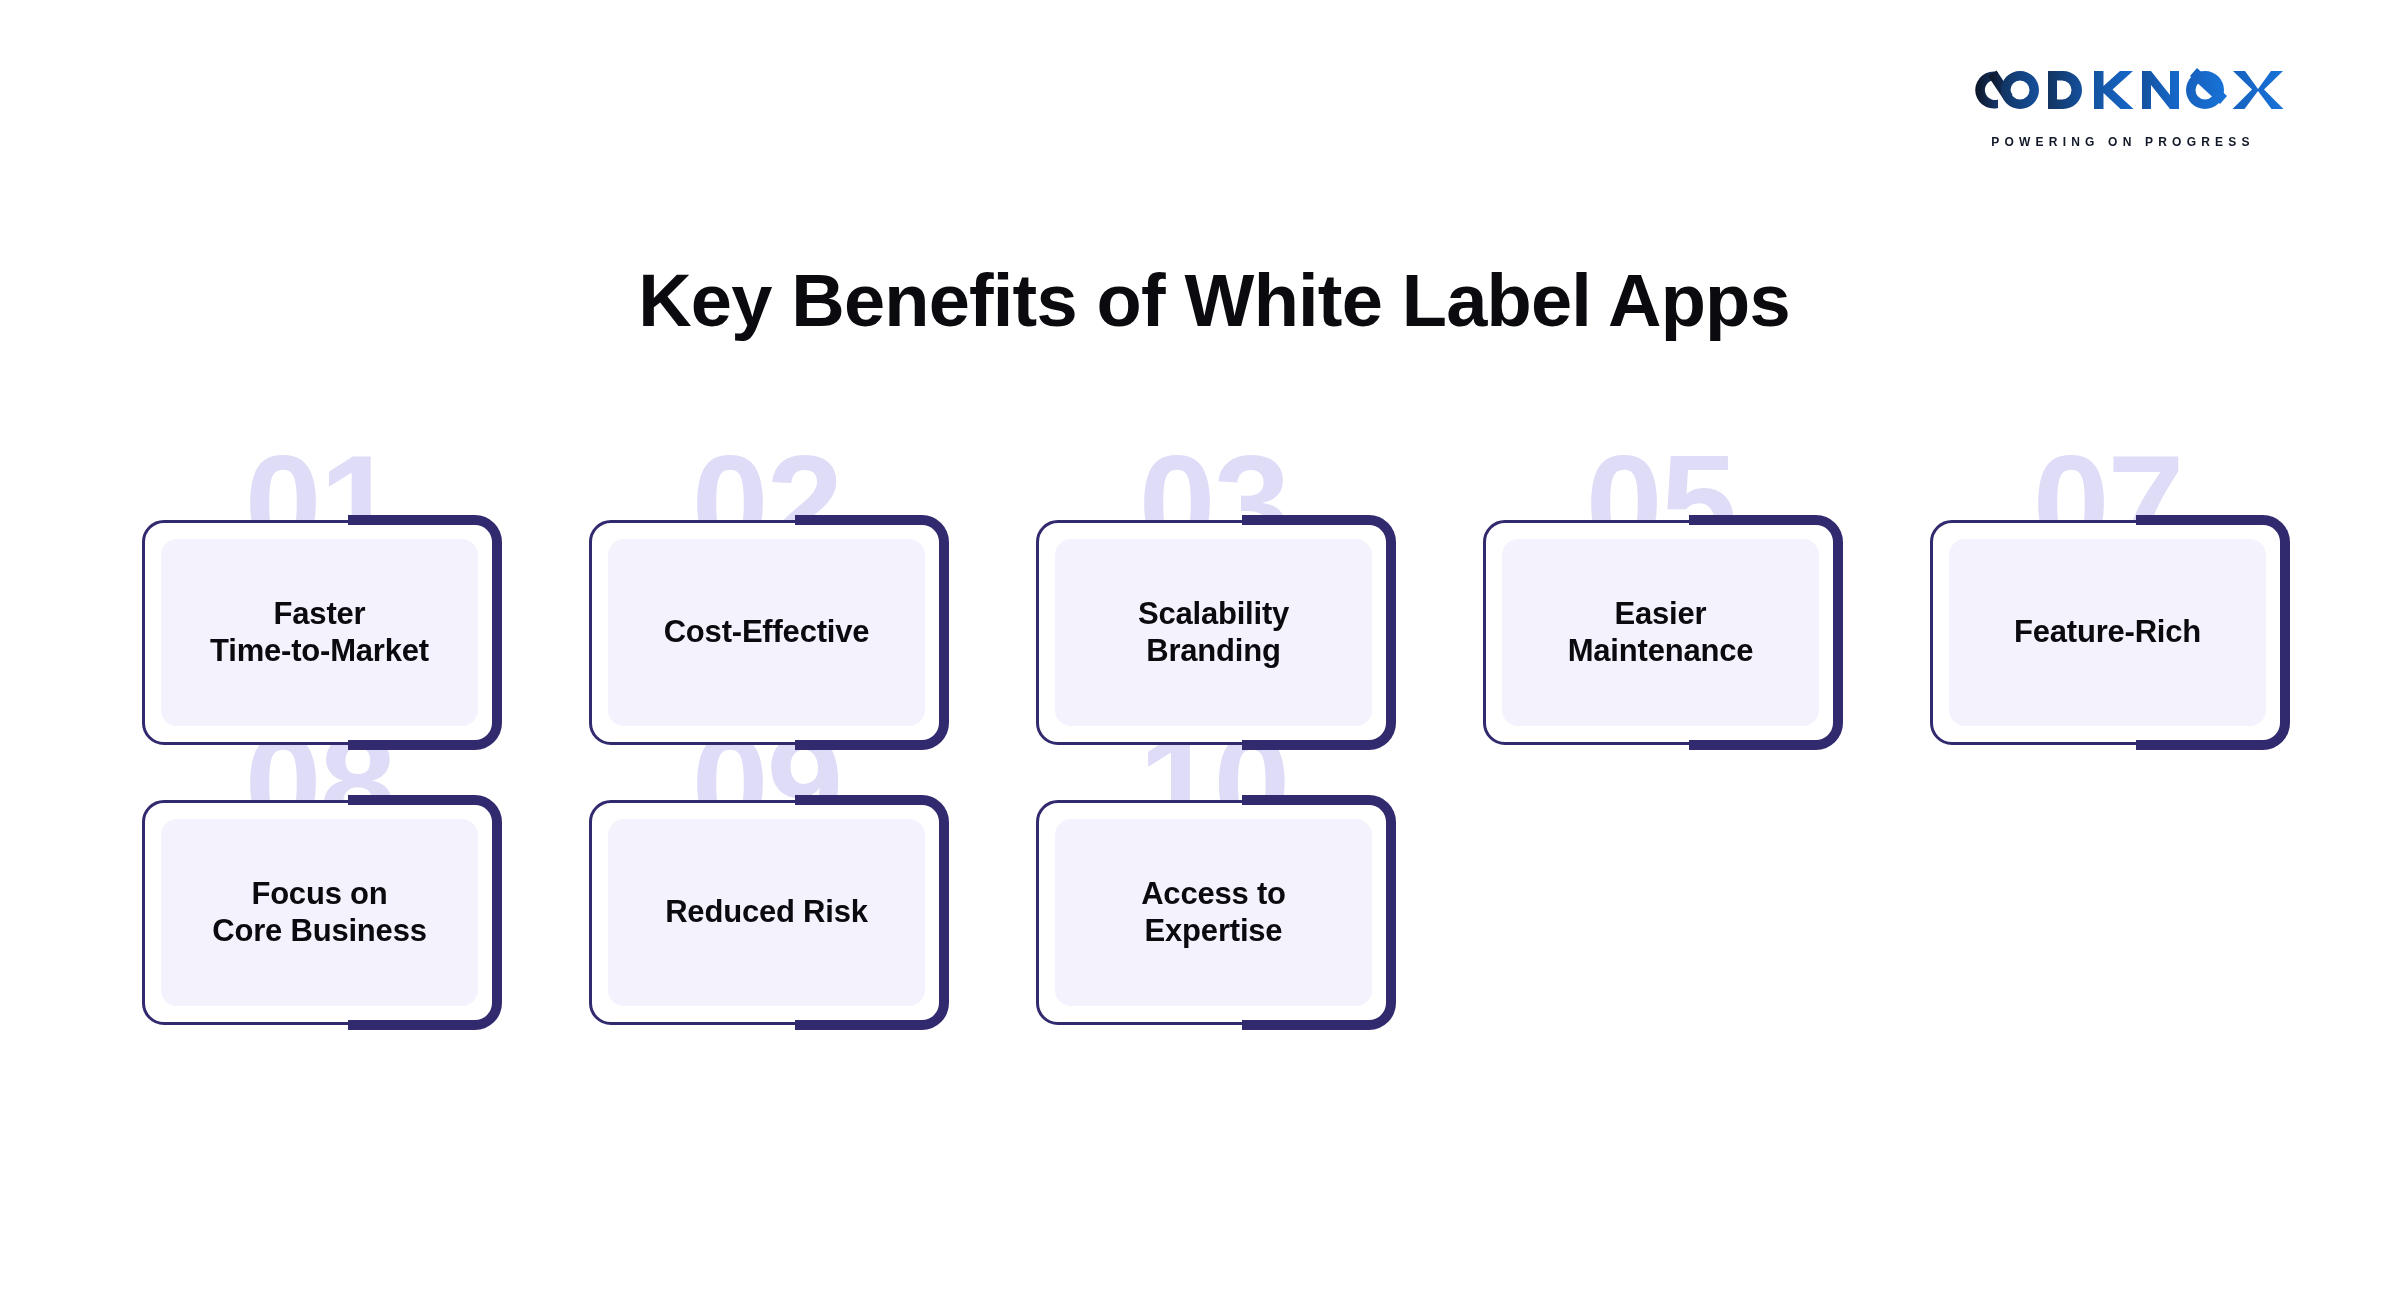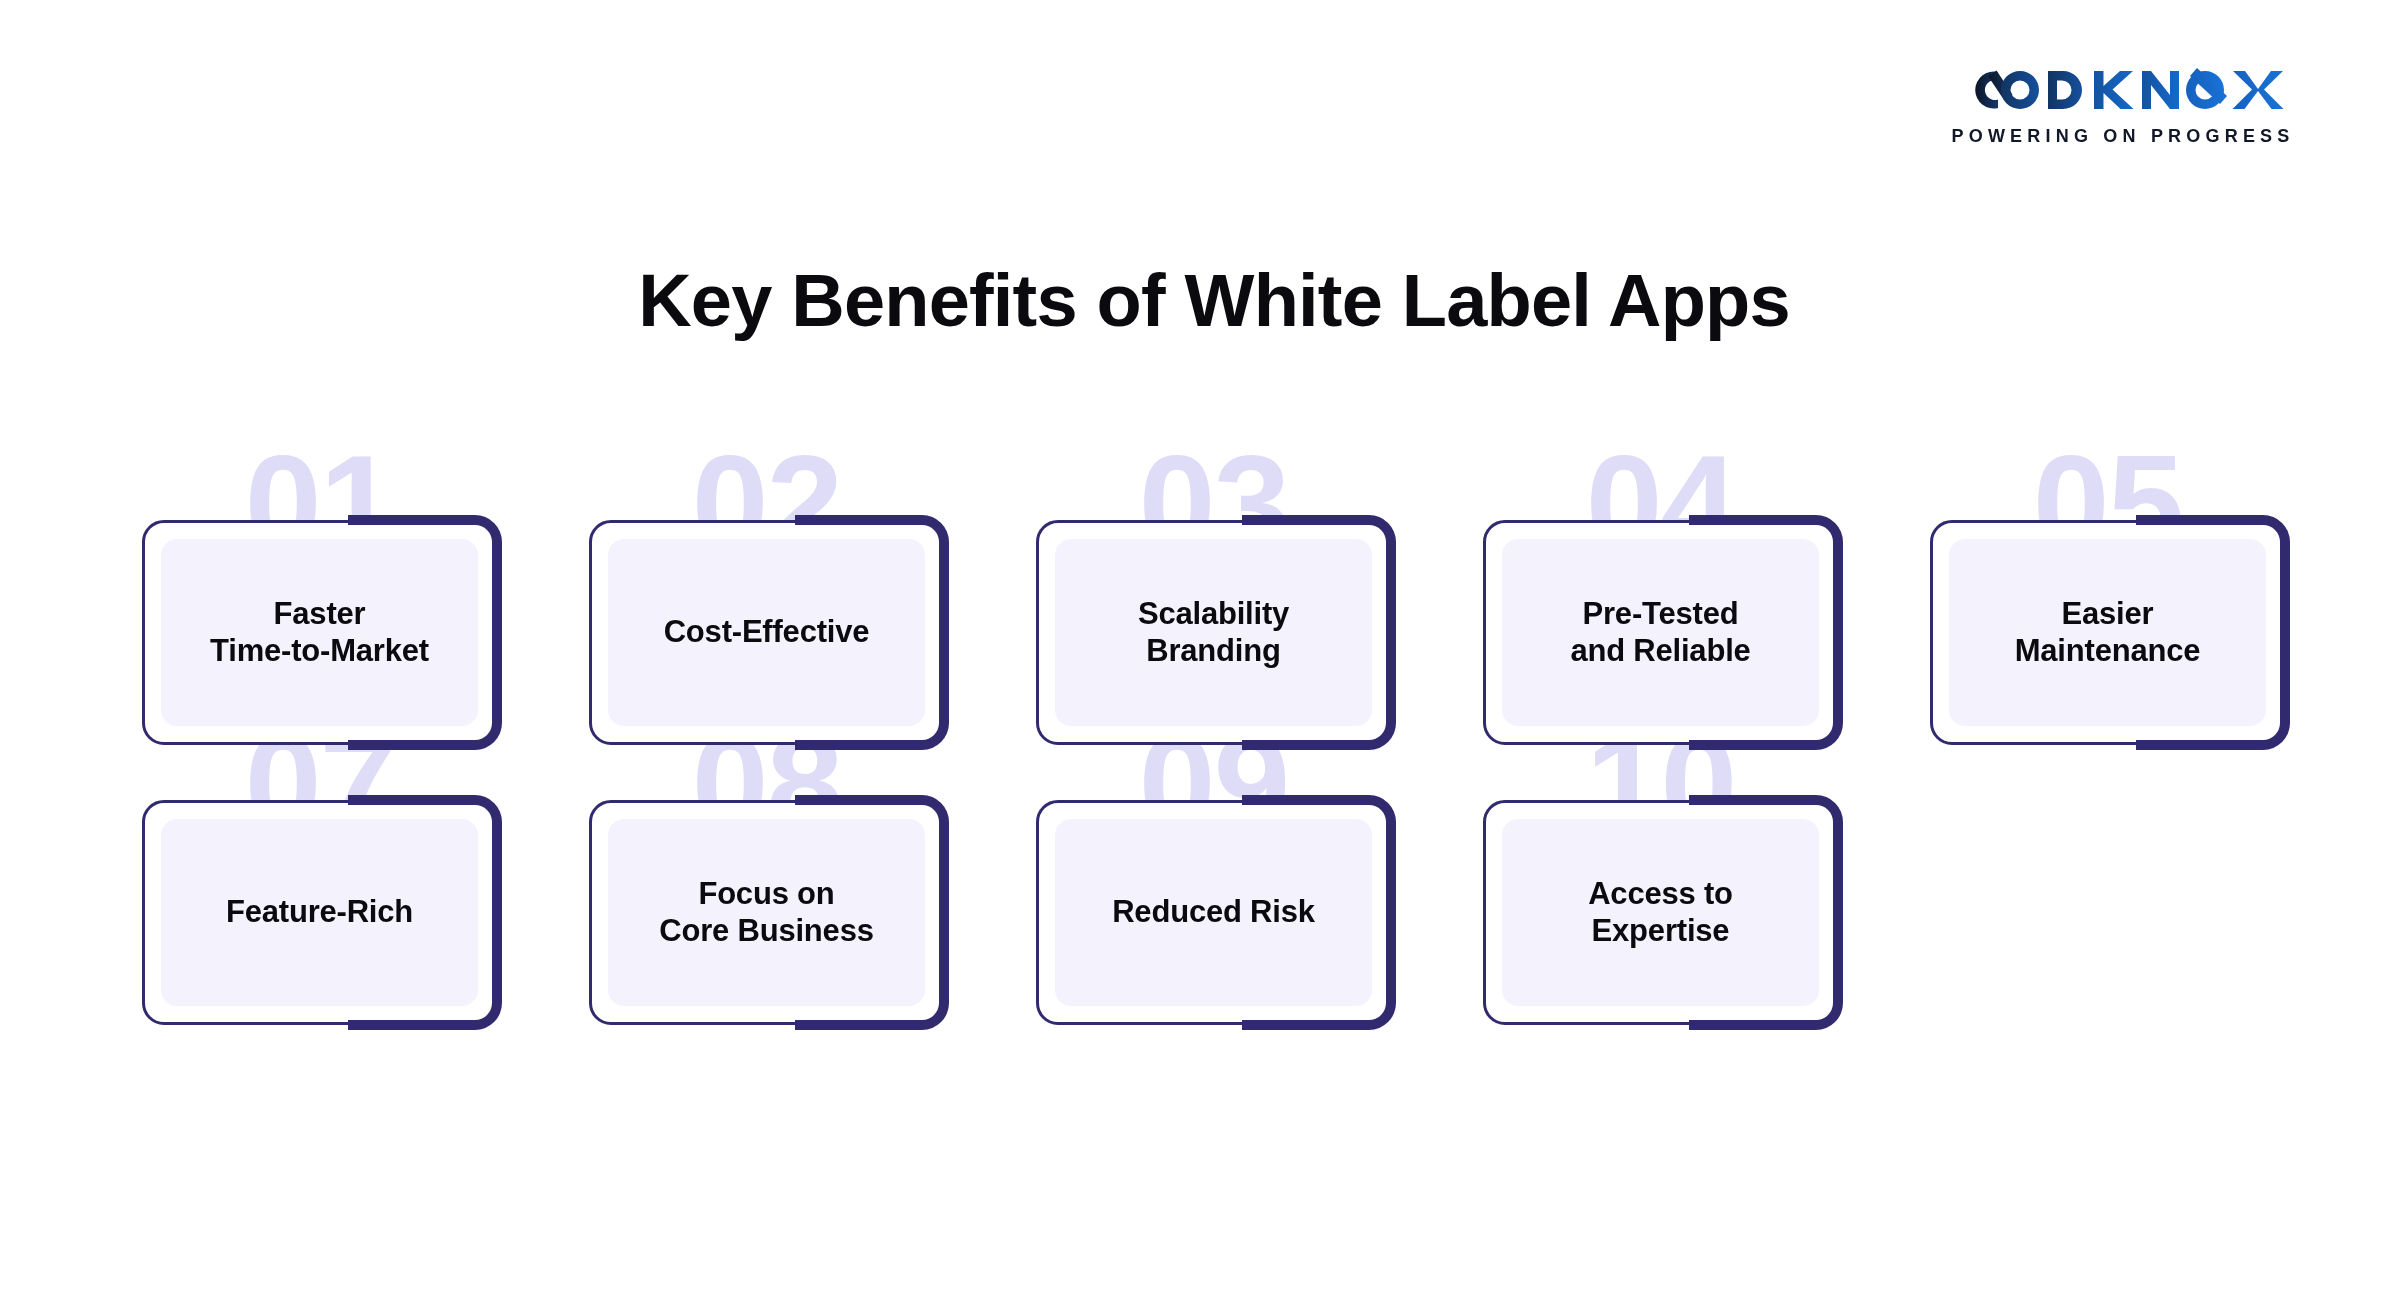--- a/index.html
+++ b/index.html
@@ -19,22 +19,22 @@
 
   
   .logo-wrap {
     position:absolute;
     right:112px; top:62px;
     width:330px;
     display:flex; flex-direction:column; align-items:center;
   }
   .logo-mark { display:block; width:330px; height:56px; }
   .logo-tagline {
-    margin-top:8px;
-    font-size:18px;
+    margin-top:17px;
+    font-size:12px;
     font-weight:700;
     letter-spacing:5.2px;
     color:#111827;
     white-space:nowrap;
     font-family:"Liberation Sans", sans-serif;
   }
 
   
   .page-title {
     position:absolute;
@@ -203,29 +203,20 @@
     <div class="card">
       <div class="card-number">03</div>
       <div class="card-frame"></div>
       <div class="card-inner">
         <div class="card-label">Scalability
 Branding</div>
       </div>
       <div class="card-accent"></div>
     </div>
 
-    <div class="card">
-      <div class="card-number">04</div>
-      <div class="card-frame"></div>
-      <div class="card-inner">
-        <div class="card-label">Pre-Tested
-and Reliable</div>
-      </div>
-      <div class="card-accent"></div>
-    </div>
 
     <div class="card">
       <div class="card-number">05</div>
       <div class="card-frame"></div>
       <div class="card-inner">
         <div class="card-label">Easier
 Maintenance</div>
       </div>
       <div class="card-accent"></div>
     </div>

